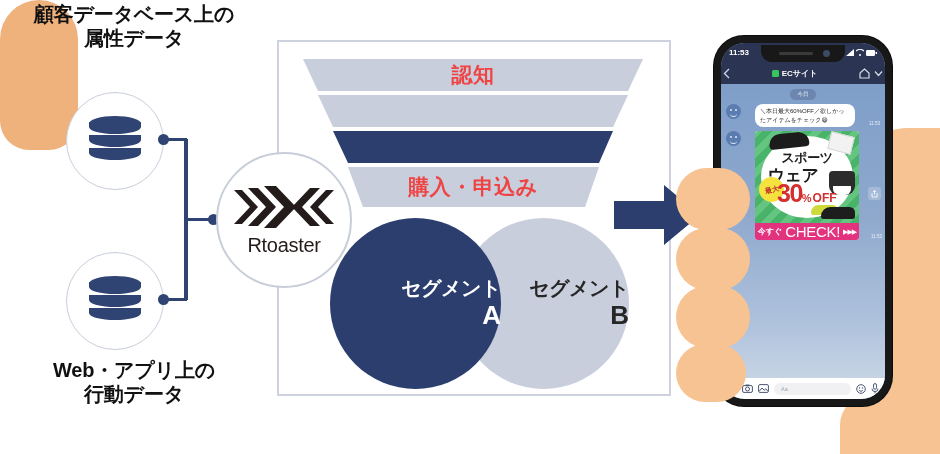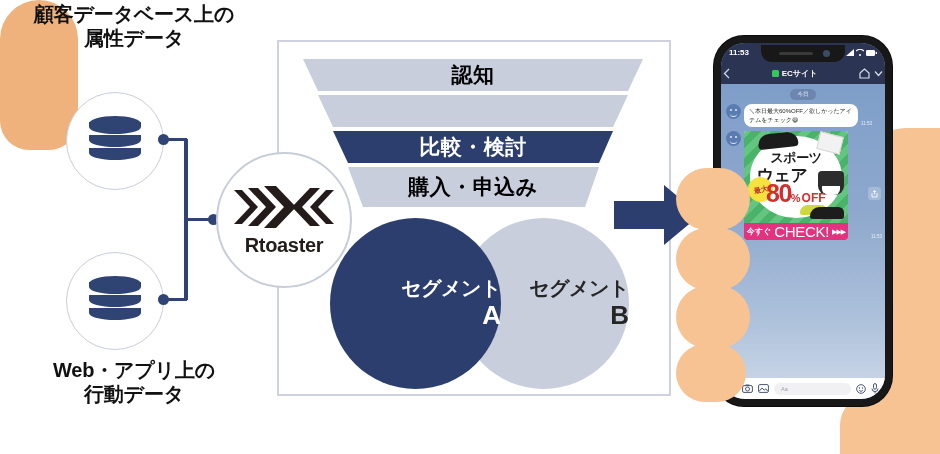--- a/index.html
+++ b/index.html
@@ -35,32 +35,32 @@
   #wire-h-top{left:163px;top:137.5px;width:24px;height:3.5px;}
   #wire-h-bottom{left:163px;top:297.5px;width:24px;height:3.5px;}
   #wire-h-mid{left:186px;top:217.5px;width:26px;height:3.5px;}
 
   
   #rtoaster{position:absolute;left:216px;top:152px;width:132px;height:132px;
     border-radius:50%;border:2px solid #c8cdda;background:#fff;z-index:6;}
   #rt-mark{position:absolute;left:50%;top:30px;transform:translateX(-50%);
     width:104px;height:46px;}
   #rt-name{position:absolute;left:0;right:0;top:80px;text-align:center;
-    font-size:20px;font-weight:700;color:#231c1a;letter-spacing:-.3px;}
+    font-size:20px;font-weight:400;color:#231c1a;letter-spacing:-.3px;}
 
   
   #frame{position:absolute;left:277px;top:40px;width:390px;height:352px;
     border:2px solid #cdd2de;background:#fff;}
 
   
   #funnel{position:absolute;left:303px;top:59px;width:340px;height:140px;z-index:4;}
   .fn-row{position:absolute;left:0;width:340px;display:flex;align-items:center;
     justify-content:center;}
   .fn-txt{position:relative;font-size:21px;font-weight:700;letter-spacing:.5px;
-    color:#000000;z-index:2;}
+    color:#ef4444;z-index:2;}
   .fn-txt.on{color:#ffffff;}
   .fn-shape{position:absolute;left:0;top:0;width:100%;height:100%;}
 
   
   #seg-b{position:absolute;left:458px;top:218px;width:171px;height:171px;
     border-radius:50%;background:#c9cedd;z-index:5;}
   #seg-a{position:absolute;left:330px;top:218px;width:171px;height:171px;
     border-radius:50%;background:#2b3e6e;z-index:6;}
   .seg-inner{position:absolute;left:0;right:0;top:50%;transform:translateY(-50%);
     text-align:right;line-height:1.2;}
@@ -107,21 +107,21 @@
     padding:0 2px;box-sizing:border-box;z-index:3;}
   #bar-title{flex:1;display:flex;align-items:center;justify-content:center;gap:3px;}
   #ec-badge{width:7px;height:7px;background:#35c759;border-radius:1.5px;}
   #ec-name{font-size:8px;font-weight:700;color:#fff;}
   #chat{position:absolute;left:0;top:41px;width:164px;height:294px;
     background:linear-gradient(#7e9ec9 0%,#8fa9cd 45%,#adc1db 80%,#c6d3e5 100%);
     z-index:2;overflow:hidden;}
   #datepill{margin:5px auto 4px;width:26px;height:11px;border-radius:6px;
     background:#6c86b0;display:flex;align-items:center;justify-content:center;}
   #datepill span{font-size:5.5px;color:#eef2f8;}
-  .msgrow{display:flex;align-items:flex-start;gap:3px;padding:0 5px 4px;}
+  .msgrow{display:flex;align-items:flex-start;gap:14px;padding:0 5px 4px;}
   .avatar{width:15px;height:15px;border-radius:50%;background:#5a7cb0;flex:0 0 15px;
     position:relative;}
   .av-eye{position:absolute;width:2px;height:2px;border-radius:50%;background:#dfe8f4;top:5px;}
   .av-mouth{position:absolute;left:4px;top:9px;width:7px;height:3px;
     border-bottom:1.3px solid #dfe8f4;border-radius:0 0 7px 7px;}
   #bubble{background:#fff;border-radius:8px;padding:3px 5px;max-width:104px;
     font-size:6px;line-height:1.45;color:#1d1d1d;}
   .stamp{font-size:4.5px;color:#e7eef8;align-self:flex-end;margin-bottom:1px;}
   #adcard{width:104px;border-radius:3px;overflow:hidden;position:relative;
     background:#fff;}
@@ -234,21 +234,20 @@
     </div>
     <div class="fn-row" style="top:36px;height:32px">
       <svg class="fn-shape" viewBox="0 0 340 32" preserveAspectRatio="none">
         <polygon points="15,0 325,0 310,32 30,32" fill="#c9cedd"></polygon>
       </svg>
     </div>
     <div class="fn-row" style="top:72px;height:32px">
       <svg class="fn-shape" viewBox="0 0 340 32" preserveAspectRatio="none">
         <polygon points="30,0 310,0 296,32 45,32" fill="#2b3e6e"></polygon>
       </svg>
-      <span class="fn-txt on">比較・検討</span>
     </div>
     <div class="fn-row" style="top:108px;height:40px">
       <svg class="fn-shape" viewBox="0 0 340 32" preserveAspectRatio="none">
         <polygon points="45,0 296,0 282,32 60,32" fill="#c9cedd"></polygon>
       </svg>
       <span class="fn-txt">購入・申込み</span>
     </div>
   </div>
 
   <div id="seg-b">
@@ -336,21 +335,21 @@
               <div id="ad-box"></div>
               <div id="ad-top2"></div>
               <div id="ad-shoe3"></div>
               <div id="ad-shoe2"></div>
               <div id="ad-l1">スポーツ</div>
               <div id="ad-l2">ウェア</div>
               <div id="ad-badge">
                 <span>最大</span>
               </div>
               <div id="ad-off">
-                <span id="ad-num">80</span>
+                <span id="ad-num">30</span>
                 <span id="ad-pct">%</span>
                 <span id="ad-offtxt">OFF</span>
               </div>
             </div>
             <div id="adcta">
               <span id="cta-jp">今すぐ</span>
               <span id="cta-en">CHECK!</span>
               <span id="cta-ar">▶▶▶</span>
             </div>
           </div>

